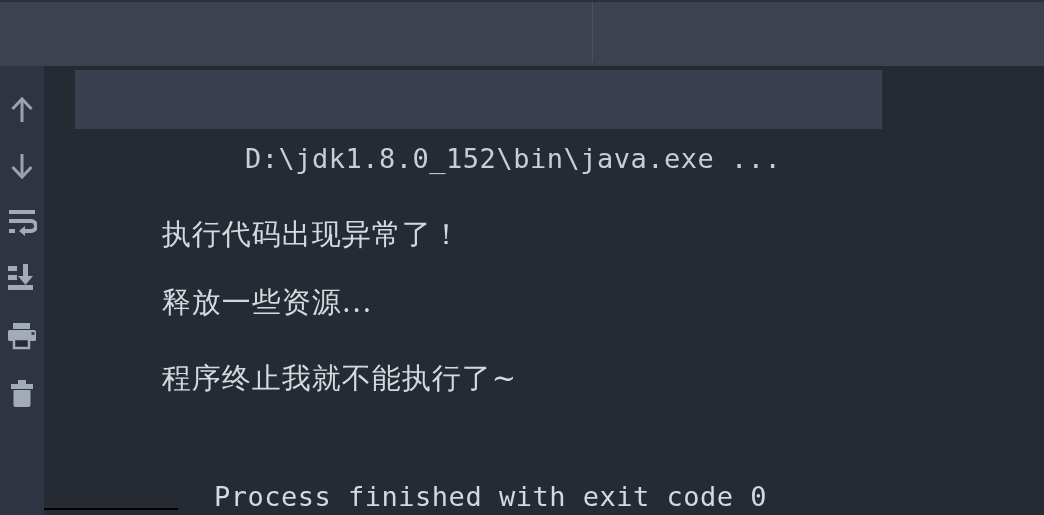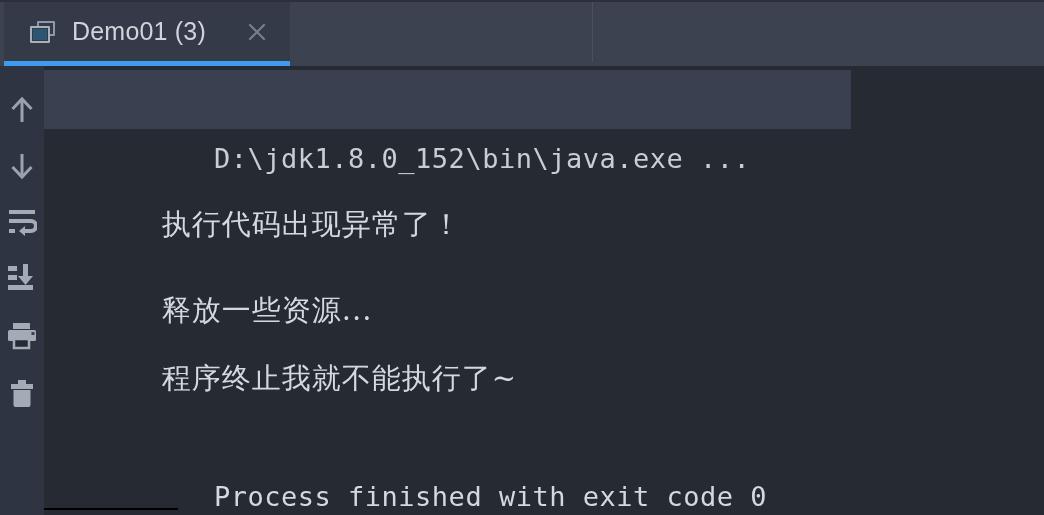--- a/index.html
+++ b/index.html
@@ -178,49 +178,34 @@
     letter-spacing: 0.5px;
   }
   .cline.cjk {
     font-family: "DejaVu Serif", "Liberation Serif", serif;
     font-size: 29px;
     letter-spacing: 1px;
   }
   .cline.hl {
     background: #3a4050;
     width: 807px;
+    margin-left: 31px;
   }
   .cline .txt-hl { display: inline-block; padding-left: 36px; }
   .c-white { color: #d4d8df; }
   .c-grey  { color: #c9ced6; }
 </style>
 </head>
 <body>
 
 <div id="app">
 
   <div class="tabbar">
     <div class="tabbar-topline"></div>
 
-    <div class="tab">
-      <div class="tab-inner">
-        <span class="tab-icon">
-          <span class="win-back"></span>
-          <span class="win-front"></span>
-          <span class="win-front-fill"></span>
-        </span>
-        <span class="tab-title">Demo01 (3)</span>
-      </div>
-      <span class="tab-close">
-        <svg width="22" height="22" viewBox="0 0 22 22" aria-hidden="true">
-          <path d="M4 4 L18 18 M18 4 L4 18" stroke="#767f8e" stroke-width="2.2" stroke-linecap="round"></path>
-        </svg>
-      </span>
-      <div class="tab-underline"></div>
-    </div>
 
     <div class="tabbar-divider"></div>
   </div>
 
   <div class="toolbar">
 
     <div class="tool-btn" style="top:16px;">
       <svg width="26" height="30" viewBox="0 0 26 30" aria-hidden="true">
         <path d="M13 27 L13 5" stroke="#9aa2af" stroke-width="3"></path>
         <path d="M4.5 13 L13 4 L21.5 13" fill="none" stroke="#9aa2af" stroke-width="3" stroke-linecap="square"></path>
@@ -273,25 +258,25 @@
 
   </div>
 
   <div class="console">
     <div class="console-lines">
 
       <div class="cline mono hl" style="top:4px;">
         <span class="txt-hl c-grey">D:\jdk1.8.0_152\bin\java.exe ...</span>
       </div>
 
-      <div class="cline cjk" style="top:70px;">
+      <div class="cline cjk" style="top:80px;">
         <span class="txt c-white">执行代码出现异常了！</span>
       </div>
 
-      <div class="cline cjk" style="top:156px;">
+      <div class="cline cjk" style="top:148px;">
         <span class="txt c-white">释放一些资源...</span>
       </div>
 
       <div class="cline cjk" style="top:224px;">
         <span class="txt c-white">程序终止我就不能执行了~</span>
       </div>
 
       <div class="cline mono" style="top:274px;">
         <span class="txt c-white"></span>
       </div>

